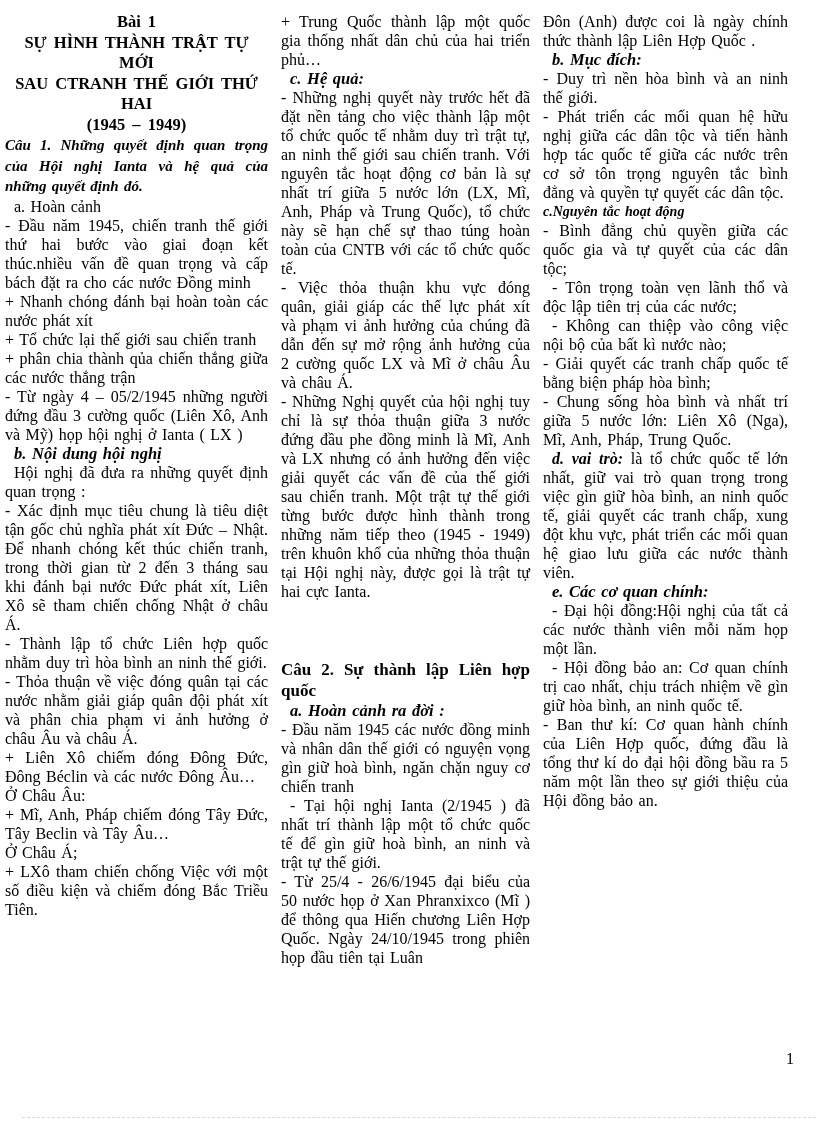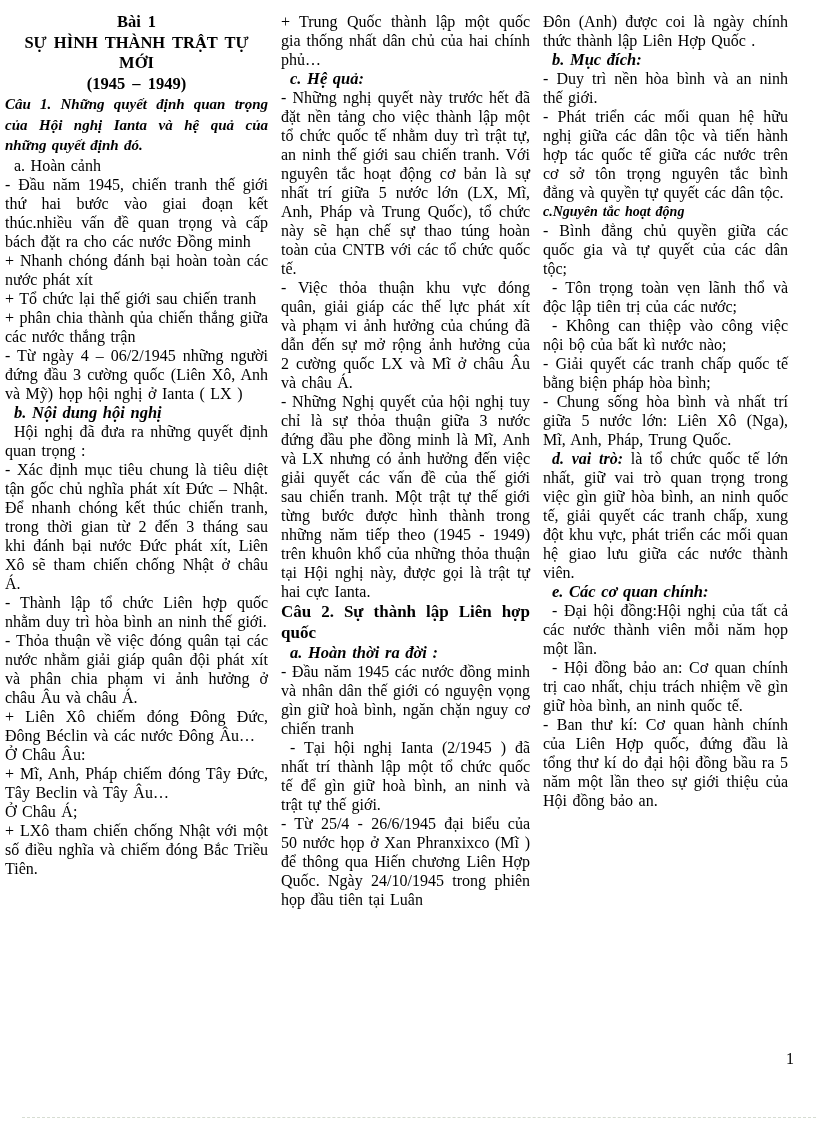--- a/index.html
+++ b/index.html
@@ -50,21 +50,21 @@
     font-style:italic;
     font-size:16.5px;
     text-indent:9px;
   }
   p.sec0{
     font-weight:bold;
     font-style:italic;
     font-size:14px;
   }
   p.bind{text-indent:9px;}
-  p.gap{}
+  p.gap{margin-top:58px;}
   span.lead{font-weight:bold;font-style:italic;}
   .page-number{
     position:absolute;
     right:22px;
     top:1050px;
     font-size:16px;
   }
   .footer-line{
     position:absolute;
     left:22px;right:0;
@@ -73,47 +73,48 @@
   }
 </style>
 </head>
 <body>
 
 <div class="page">
   <div class="cols">
     <div class="col col-1">
         <p class="title">Bài 1</p>
         <p class="title">SỰ HÌNH THÀNH TRẬT TỰ MỚI</p>
+        <p class="title">SAU CTRANH THẾ GIỚI THỨ HAI</p>
         <p class="title">(1945 – 1949)</p>
         <p class="cau">Câu 1. Những quyết định quan trọng của Hội nghị Ianta và hệ quả của những quyết định đó.</p>
         <p class="bind">a. Hoàn cảnh</p>
         <p class="body">- Đầu năm 1945, chiến tranh thế giới thứ hai bước vào giai đoạn kết thúc.nhiều vấn đề quan trọng và cấp bách đặt ra cho các nước Đồng minh</p>
         <p class="body">+ Nhanh chóng đánh bại hoàn toàn các nước phát xít</p>
         <p class="body">+ Tổ chức lại thế giới sau chiến tranh</p>
         <p class="body">+ phân chia thành qủa chiến thắng giữa các nước thắng trận</p>
-        <p class="body">- Từ ngày 4 – 06/2/1945 những người đứng đầu 3 cường quốc (Liên Xô, Anh và Mỹ) họp hội nghị ở Ianta ( LX )</p>
+        <p class="body">- Từ ngày 4 – 05/2/1945 những người đứng đầu 3 cường quốc (Liên Xô, Anh và Mỹ) họp hội nghị ở Ianta ( LX )</p>
         <p class="sec">b. Nội dung hội nghị</p>
         <p class="bind">Hội nghị đã đưa ra những quyết định quan trọng :</p>
         <p class="body">- Xác định mục tiêu chung là tiêu diệt tận gốc chủ nghĩa phát xít Đức – Nhật. Để nhanh chóng kết thúc chiến tranh, trong thời gian từ 2 đến 3 tháng sau khi đánh bại nước Đức phát xít, Liên Xô sẽ tham chiến chống Nhật ở châu Á.</p>
         <p class="body">- Thành lập tổ chức Liên hợp quốc nhằm duy trì hòa bình an ninh thế giới.</p>
         <p class="body">- Thỏa thuận về việc đóng quân tại các nước nhằm giải giáp quân đội phát xít và phân chia phạm vi ảnh hưởng ở châu Âu và châu Á.</p>
         <p class="body">+ Liên Xô chiếm đóng Đông Đức, Đông Béclin và các nước Đông Âu…</p>
         <p class="body">Ở Châu Âu:</p>
         <p class="body">+ Mĩ, Anh, Pháp chiếm đóng Tây Đức, Tây Beclin và Tây Âu…</p>
         <p class="body">Ở Châu Á;</p>
-        <p class="body">+ LXô tham chiến chống Nhật với một số điều nghĩa và chiếm đóng Bắc Triều Tiên.</p>
+        <p class="body">+ LXô tham chiến chống Việc với một số điều kiện và chiếm đóng Bắc Triều Tiên.</p>
       </div>
     <div class="col col-2">
-        <p class="body">+ Trung Quốc thành lập một quốc gia thống nhất dân chủ của hai chính phủ…</p>
+        <p class="body">+ Trung Quốc thành lập một quốc gia thống nhất dân chủ của hai triển phủ…</p>
         <p class="sec">c. Hệ quả:</p>
         <p class="body">- Những nghị quyết này trước hết đã đặt nền tảng cho việc thành lập một tổ chức quốc tế nhằm duy trì trật tự, an ninh thế giới sau chiến tranh. Với nguyên tắc hoạt động cơ bản là sự nhất trí giữa 5 nước lớn (LX, Mĩ, Anh, Pháp và Trung Quốc), tổ chức này sẽ hạn chế sự thao túng hoàn toàn của CNTB với các tổ chức quốc tế.</p>
         <p class="body">- Việc thỏa thuận khu vực đóng quân, giải giáp các thế lực phát xít và phạm vi ảnh hưởng của chúng đã dẫn đến sự mở rộng ảnh hưởng của 2 cường quốc LX và Mĩ ở châu Âu và châu Á.</p>
         <p class="body">- Những Nghị quyết của hội nghị tuy chỉ là sự thỏa thuận giữa 3 nước đứng đầu phe đồng minh là Mĩ, Anh và LX nhưng có ảnh hưởng đến việc giải quyết các vấn đề của thế giới sau chiến tranh. Một trật tự thế giới từng bước được hình thành trong những năm tiếp theo (1945 - 1949) trên khuôn khổ của những thỏa thuận tại Hội nghị này, được gọi là trật tự hai cực Ianta.</p>
         <p class="cau2 gap">Câu 2. Sự thành lập Liên hợp quốc</p>
-        <p class="sec">a. Hoàn thời ra đời :</p>
+        <p class="sec">a. Hoàn cảnh ra đời :</p>
         <p class="body">- Đầu năm 1945 các nước đồng minh và nhân dân thế giới có nguyện vọng gìn giữ hoà bình, ngăn chặn nguy cơ chiến tranh</p>
         <p class="bind">- Tại hội nghị Ianta (2/1945 ) đã nhất trí thành lập một tổ chức quốc tế để gìn giữ hoà bình, an ninh và trật tự thế giới.</p>
         <p class="body">- Từ 25/4 - 26/6/1945 đại biểu của 50 nước họp ở Xan Phranxixco (Mĩ ) để thông qua Hiến chương Liên Hợp Quốc. Ngày 24/10/1945 trong phiên họp đầu tiên tại Luân</p>
       </div>
     <div class="col col-3">
         <p class="body">Đôn (Anh) được coi là ngày chính thức thành lập Liên Hợp Quốc .</p>
         <p class="sec">b. Mục đích:</p>
         <p class="body">- Duy trì nền hòa bình và an ninh thế giới.</p>
         <p class="body">- Phát triển các mối quan hệ hữu nghị giữa các dân tộc và tiến hành hợp tác quốc tế giữa các nước trên cơ sở tôn trọng nguyên tắc bình đẳng và quyền tự quyết các dân tộc.</p>
         <p class="sec0">c.Nguyên tắc hoạt động</p>

